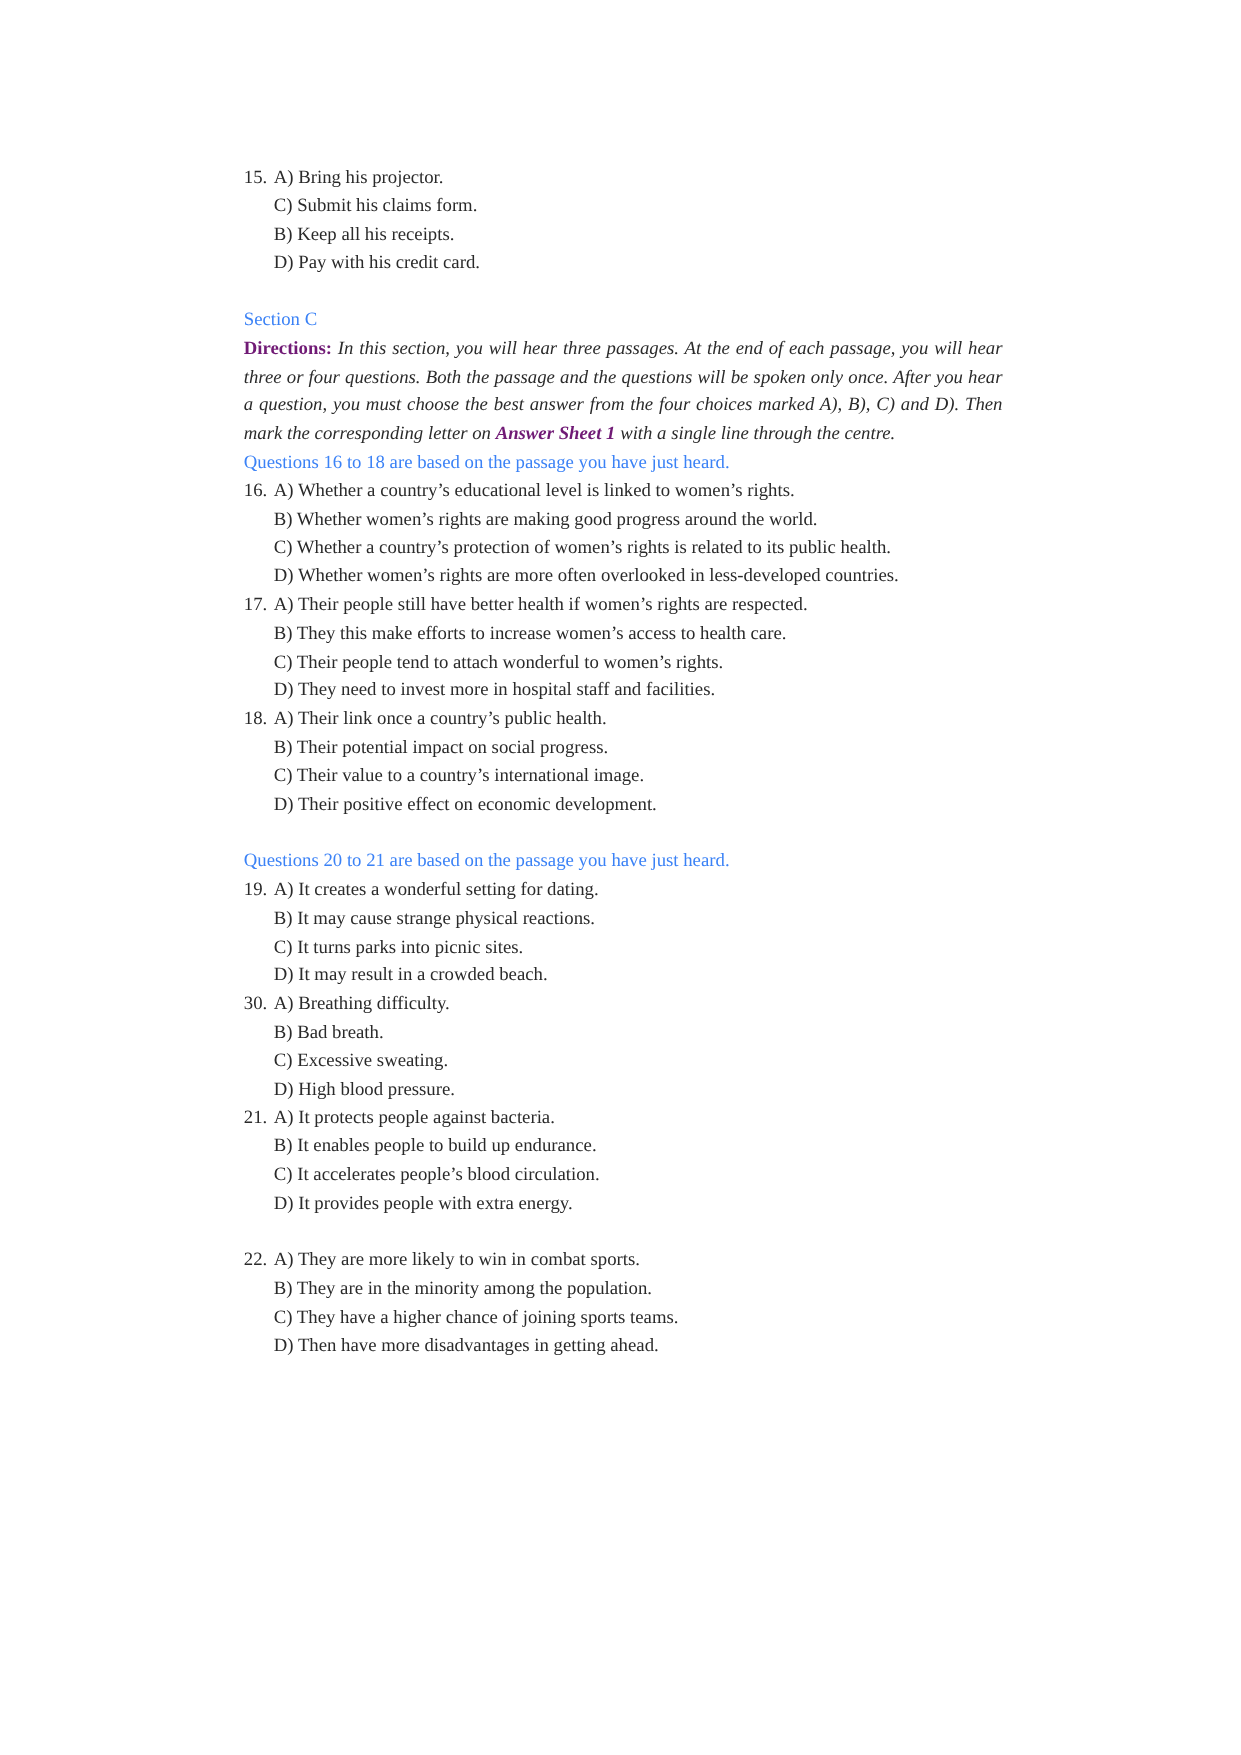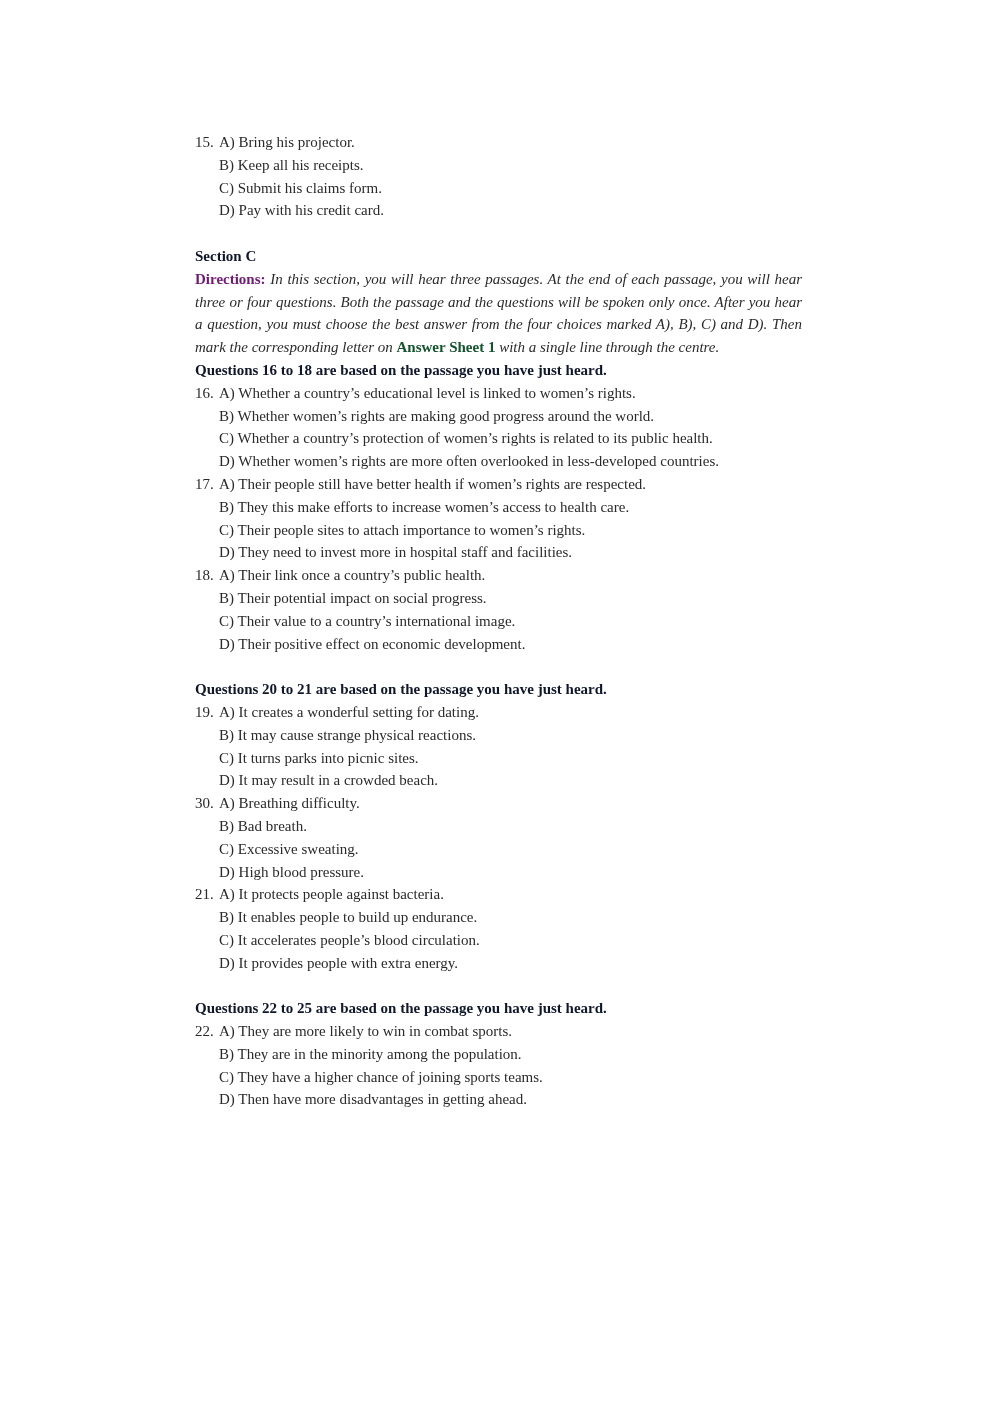--- a/index.html
+++ b/index.html
@@ -34,53 +34,54 @@
     display: inline-block;
     width: 24px;
   }
   .opt {
     padding-left: 24px;
   }
   .gap {
     height: 22.8px;
   }
   .bold {
-    font-weight: bold;
-    color: #0f172a;
+    font-weight: normal;
+    color: #3b82f6;
   }
   .directions {
     text-align: justify;
     line-height: 22.8px;
     white-space: normal;
   }
   .directions .label {
     font-weight: bold;
     font-style: normal;
     color: #701a75;
   }
   .directions .body {
     font-style: italic;
   }
   .directions .em {
     font-weight: bold;
-    color: #14532d;
+    font-style: italic;
+    color: #701a75;
   }
 </style>
 </head>
 <body>
 
 <div class="page">
 
   <div>
     <div class="line q-row">
       <span class="q-num">15.</span>
       <span>A) Bring his projector.</span>
     </div>
+    <div class="line opt">C) Submit his claims form.</div>
     <div class="line opt">B) Keep all his receipts.</div>
-    <div class="line opt">C) Submit his claims form.</div>
     <div class="line opt">D) Pay with his credit card.</div>
   </div>
 
   <div class="gap"></div>
 
   <div class="line bold">Section C</div>
   <div class="directions"><span class="label">Directions:</span><span class="body"> In this section, you will hear three passages. At the end of each passage, you will hear three or four questions. Both the passage and the questions will be spoken only once. After you hear a question, you must choose the best answer from the four choices marked A), B), C) and D). Then mark the corresponding letter on </span><span class="em">Answer Sheet 1</span><span class="body"> with a single line through the centre.</span></div>
 
   <div>
     <div class="line bold">Questions 16 to 18 are based on the passage you have just heard.</div>
@@ -94,21 +95,21 @@
       <div class="line opt">C) Whether a country’s protection of women’s rights is related to its public health.</div>
       <div class="line opt">D) Whether women’s rights are more often overlooked in less-developed countries.</div>
     </div>
 
     <div>
       <div class="line q-row">
         <span class="q-num">17.</span>
         <span>A) Their people still have better health if women’s rights are respected.</span>
       </div>
       <div class="line opt">B) They this make efforts to increase women’s access to health care.</div>
-      <div class="line opt">C) Their people sites to attach importance to women’s rights.</div>
+      <div class="line opt">C) Their people tend to attach wonderful to women’s rights.</div>
       <div class="line opt">D) They need to invest more in hospital staff and facilities.</div>
     </div>
 
     <div>
       <div class="line q-row">
         <span class="q-num">18.</span>
         <span>A) Their link once a country’s public health.</span>
       </div>
       <div class="line opt">B) Their potential impact on social progress.</div>
       <div class="line opt">C) Their value to a country’s international image.</div>
@@ -148,21 +149,20 @@
       </div>
       <div class="line opt">B) It enables people to build up endurance.</div>
       <div class="line opt">C) It accelerates people’s blood circulation.</div>
       <div class="line opt">D) It provides people with extra energy.</div>
     </div>
   </div>
 
   <div class="gap"></div>
 
   <div>
-    <div class="line bold">Questions 22 to 25 are based on the passage you have just heard.</div>
 
     <div>
       <div class="line q-row">
         <span class="q-num">22.</span>
         <span>A) They are more likely to win in combat sports.</span>
       </div>
       <div class="line opt">B) They are in the minority among the population.</div>
       <div class="line opt">C) They have a higher chance of joining sports teams.</div>
       <div class="line opt">D) Then have more disadvantages in getting ahead.</div>
     </div>

